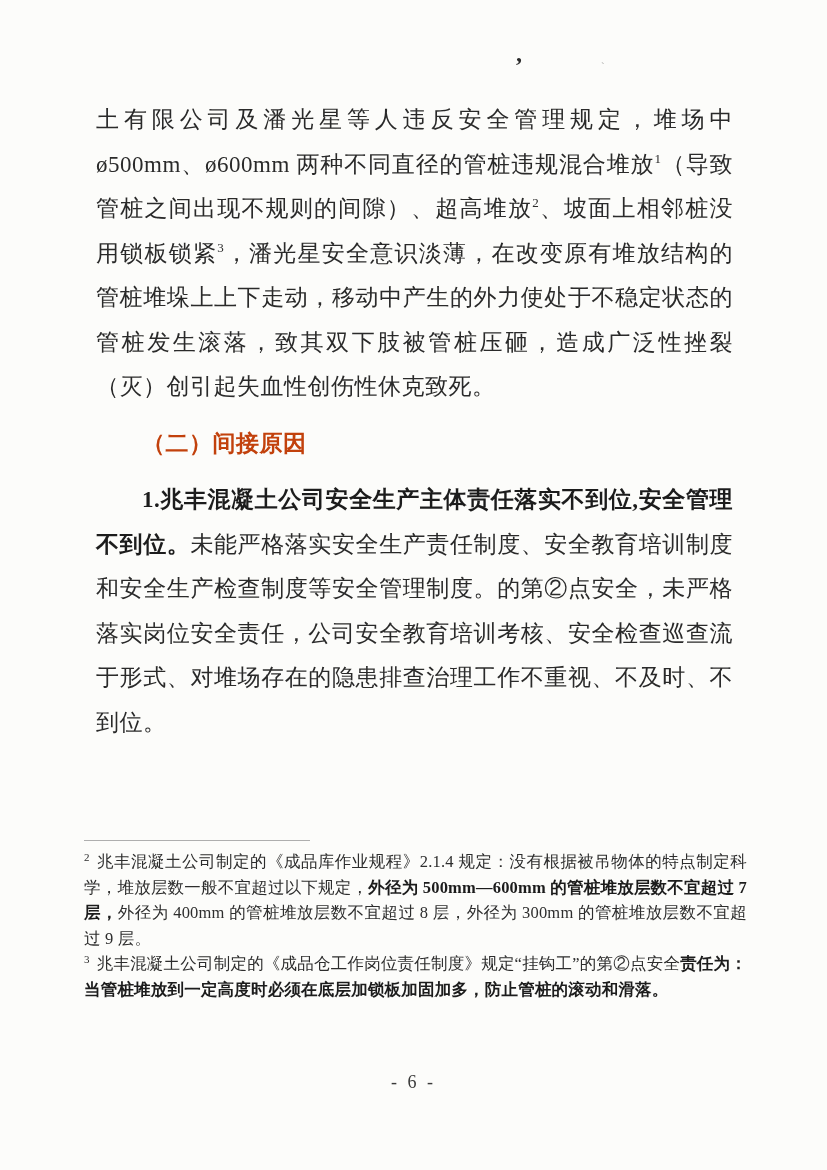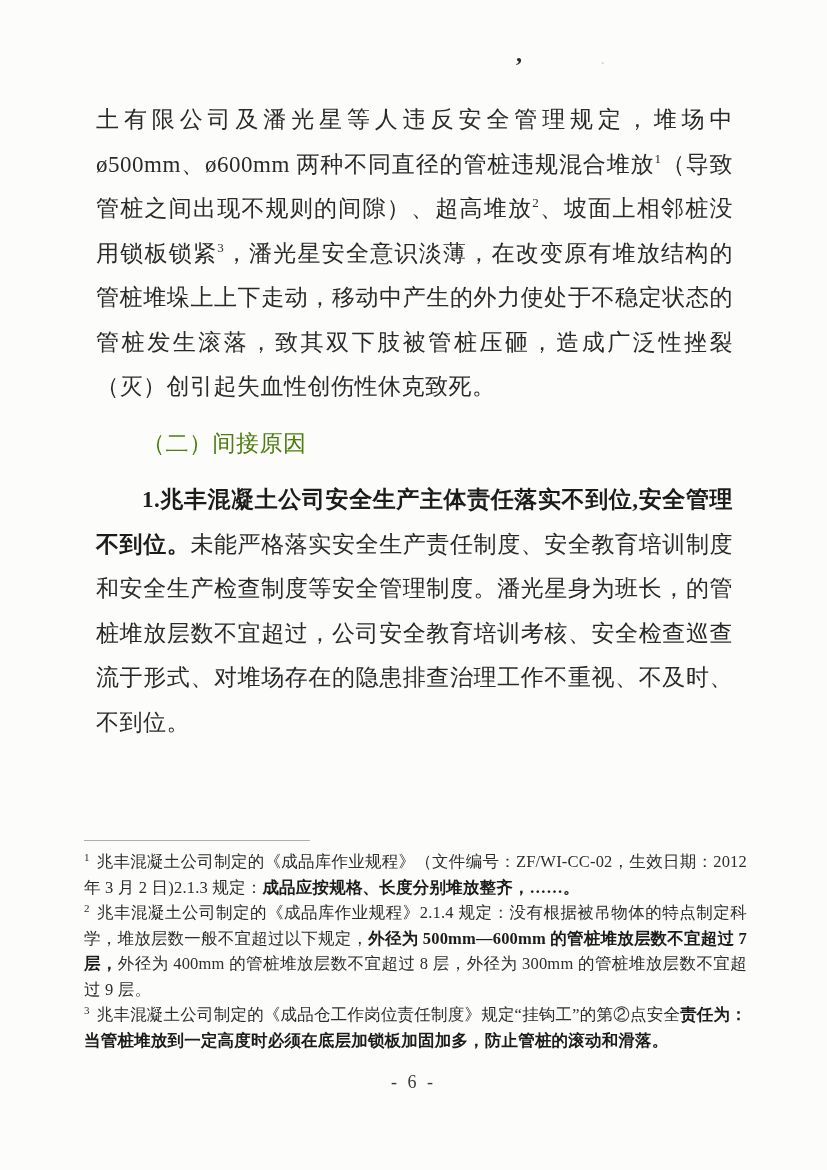--- a/index.html
+++ b/index.html
@@ -13,21 +13,21 @@
     overflow:hidden;
     box-shadow:0 0 4px rgba(0,0,0,.15);
   }
   .main{
     position:absolute;left:84px;right:82px;top:86px;
     font-size:23px;line-height:44.5px;
     text-align:justify;letter-spacing:.5px;
   }
   .main p{margin:12px;}
   .indent{text-indent:2em;}
-  .heading{font-weight:400;color:#4d7c0f;}
+  .heading{font-weight:700;color:#c2410c;}
   .lead{font-weight:700;color:#1c1c1c;}
   sup.fnref{font-size:13px;line-height:0;vertical-align:super;}
   .footnotes{
     position:absolute;left:84px;right:80px;top:840px;
     font-size:16.5px;line-height:25.5px;
     text-align:justify;color:#2d2d2d;letter-spacing:.2px;
   }
   .fn-sep{
     width:226px;height:0;
     border:0;border-top:1.5px solid #aeaeae;
@@ -56,29 +56,28 @@
 
   <span class="artifact-comma">,</span>
   <span class="artifact-dot">`</span>
 
   <div class="main">
 
     <p><span>土有限公司及潘光星等人违反安全管理规定，堆场中ø500mm、ø600mm 两种不同直径的管桩违规混合堆放</span><sup class="fnref">1</sup><span>（导致管桩之间出现不规则的间隙）、超高堆放</span><sup class="fnref">2</sup><span>、坡面上相邻桩没用锁板锁紧</span><sup class="fnref">3</sup><span>，潘光星安全意识淡薄，在改变原有堆放结构的管桩堆垛上上下走动，移动中产生的外力使处于不稳定状态的管桩发生滚落，致其双下肢被管桩压砸，造成广泛性挫裂（灭）创引起失血性创伤性休克致死。</span></p>
 
     <p class="indent heading">（二）间接原因</p>
 
-    <p class="indent"><span class="lead">1.兆丰混凝土公司安全生产主体责任落实不到位,安全管理不到位。</span><span>未能严格落实安全生产责任制度、安全教育培训制度和安全生产检查制度等安全管理制度。潘光星身为班长，的管桩堆放层数不宜超过，公司安全教育培训考核、安全检查巡查流于形式、对堆场存在的隐患排查治理工作不重视、不及时、不到位。</span></p>
+    <p class="indent"><span class="lead">1.兆丰混凝土公司安全生产主体责任落实不到位,安全管理不到位。</span><span>未能严格落实安全生产责任制度、安全教育培训制度和安全生产检查制度等安全管理制度。的第②点安全，未严格落实岗位安全责任，公司安全教育培训考核、安全检查巡查流于形式、对堆场存在的隐患排查治理工作不重视、不及时、不到位。</span></p>
 
 
   </div>
 
   <div class="footnotes">
     <div class="fn-sep"></div>
 
-    <p class="fn"><sup>1</sup><span>兆丰混凝土公司制定的《成品库作业规程》（文件编号：ZF/WI-CC-02，生效日期：2012 年 3 月 2 日)2.1.3 规定：</span><b>成品应按规格、长度分别堆放整齐，……。</b><span></span></p>
 
     <p class="fn"><sup>2</sup><span>兆丰混凝土公司制定的《成品库作业规程》2.1.4 规定：没有根据被吊物体的特点制定科学，堆放层数一般不宜超过以下规定，</span><b>外径为 500mm—600mm 的管桩堆放层数不宜超过 7 层，</b><span>外径为 400mm 的管桩堆放层数不宜超过 8 层，外径为 300mm 的管桩堆放层数不宜超过 9 层。</span></p>
 
     <p class="fn"><sup>3</sup><span>兆丰混凝土公司制定的《成品仓工作岗位责任制度》规定“挂钩工”的第②点安全</span><b>责任为：当管桩堆放到一定高度时必须在底层加锁板加固加多，防止管桩的滚动和滑落。</b><span></span></p>
   </div>
 
   <div class="pageno">- 6 -</div>
 
 </div>
 

